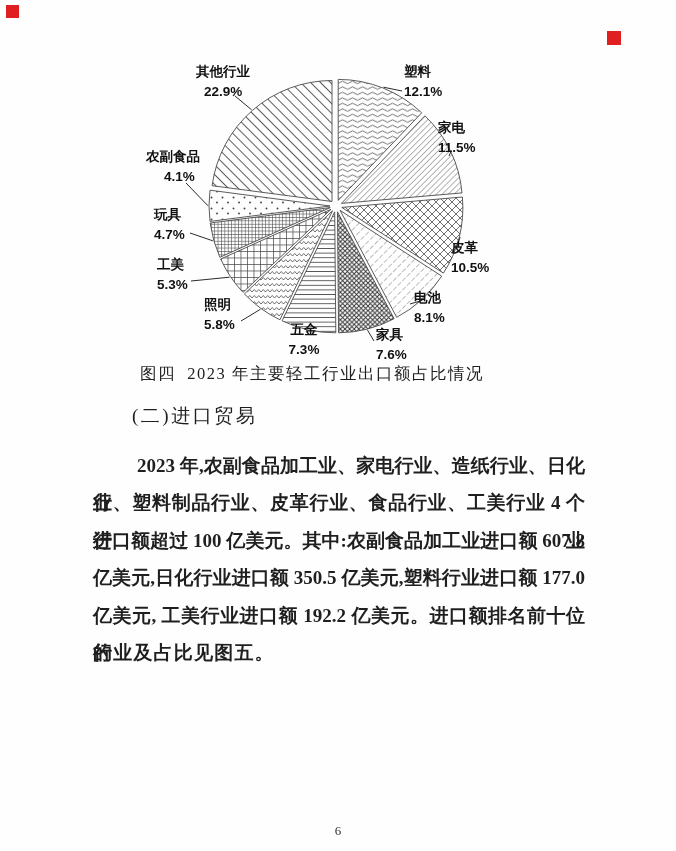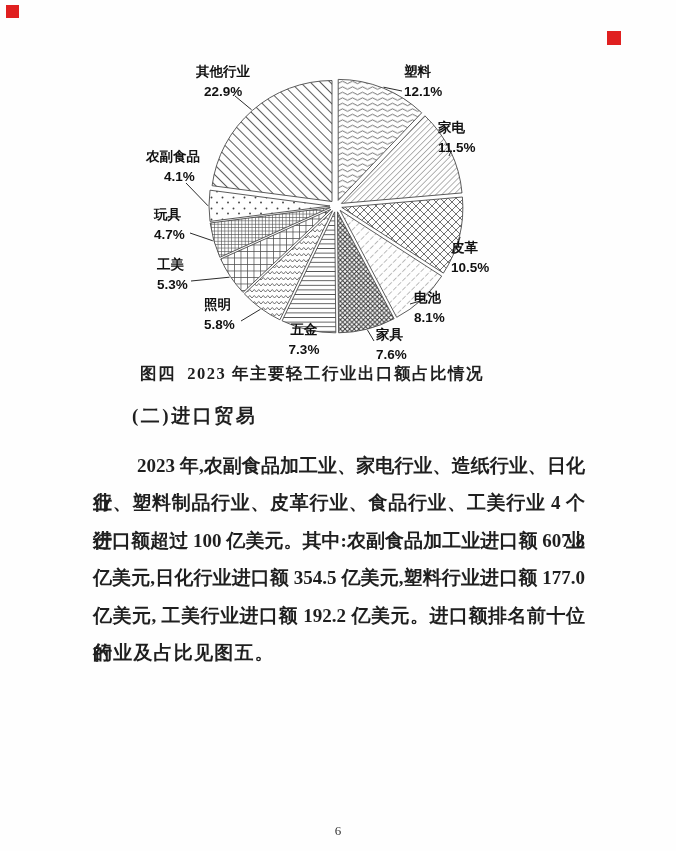--- a/index.html
+++ b/index.html
@@ -12,25 +12,25 @@
   #red-mark-2 { left:607px; top:31px; width:14px; height:14px; }
 
   #chart-svg { position:absolute; top:30px; left:0; }
   .slice-path { stroke:#4a4a4a; stroke-width:0.9; }
   .leader { stroke:#2b2b2b; stroke-width:1; fill:none; }
   .pie-label { font-family:"Liberation Sans", sans-serif; font-weight:700;
                font-size:13.5px; fill:#111; }
 
   .caption {
     position:absolute; top:363px; left:0; width:624px; text-align:center;
-    font-size:16.5px; font-weight:700; letter-spacing:1.5px; white-space:pre;
+    font-size:16.5px; font-weight:400; letter-spacing:1.5px; white-space:pre;
   }
   .heading {
     position:absolute; top:403px; left:132px;
-    font-size:19px; font-weight:700; letter-spacing:2.5px;
+    font-size:19px; font-weight:400; letter-spacing:2.5px;
   }
   .para {
     position:absolute; top:447px; left:93px; width:492px;
     font-size:19px; line-height:37.4px;
   }
   .para .line { text-align:justify; text-align-last:justify; height:37.4px;
                 white-space:normal;font-weight:bold; }
   .para .line.first { text-indent:44px; }
   .para .line.last { text-align-last:left; letter-spacing:1.2px; }
   .pagenum {
@@ -135,20 +135,20 @@
   </svg>
 
   <div class="caption">图四  2023 年主要轻工行业出口额占比情况</div>
 
   <div class="heading">(二)进口贸易</div>
 
   <div class="para" id="paragraph">
       <div class="line first">2023 年,农副食品加工业、家电行业、造纸行业、日化行</div>
       <div class="line">业、塑料制品行业、皮革行业、食品行业、工美行业 4 个行业</div>
       <div class="line">进口额超过 100 亿美元。其中:农副食品加工业进口额 607.8</div>
-      <div class="line">亿美元,日化行业进口额 354.5 亿美元,塑料行业进口额 177.0</div>
+      <div class="line">亿美元,日化行业进口额 350.5 亿美元,塑料行业进口额 177.0</div>
       <div class="line">亿美元, 工美行业进口额 192.2 亿美元。进口额排名前十位的</div>
       <div class="line last">行业及占比见图五。</div>
     </div>
 
   <div class="pagenum">6</div>
 
 </div>
 
 </body></html>

